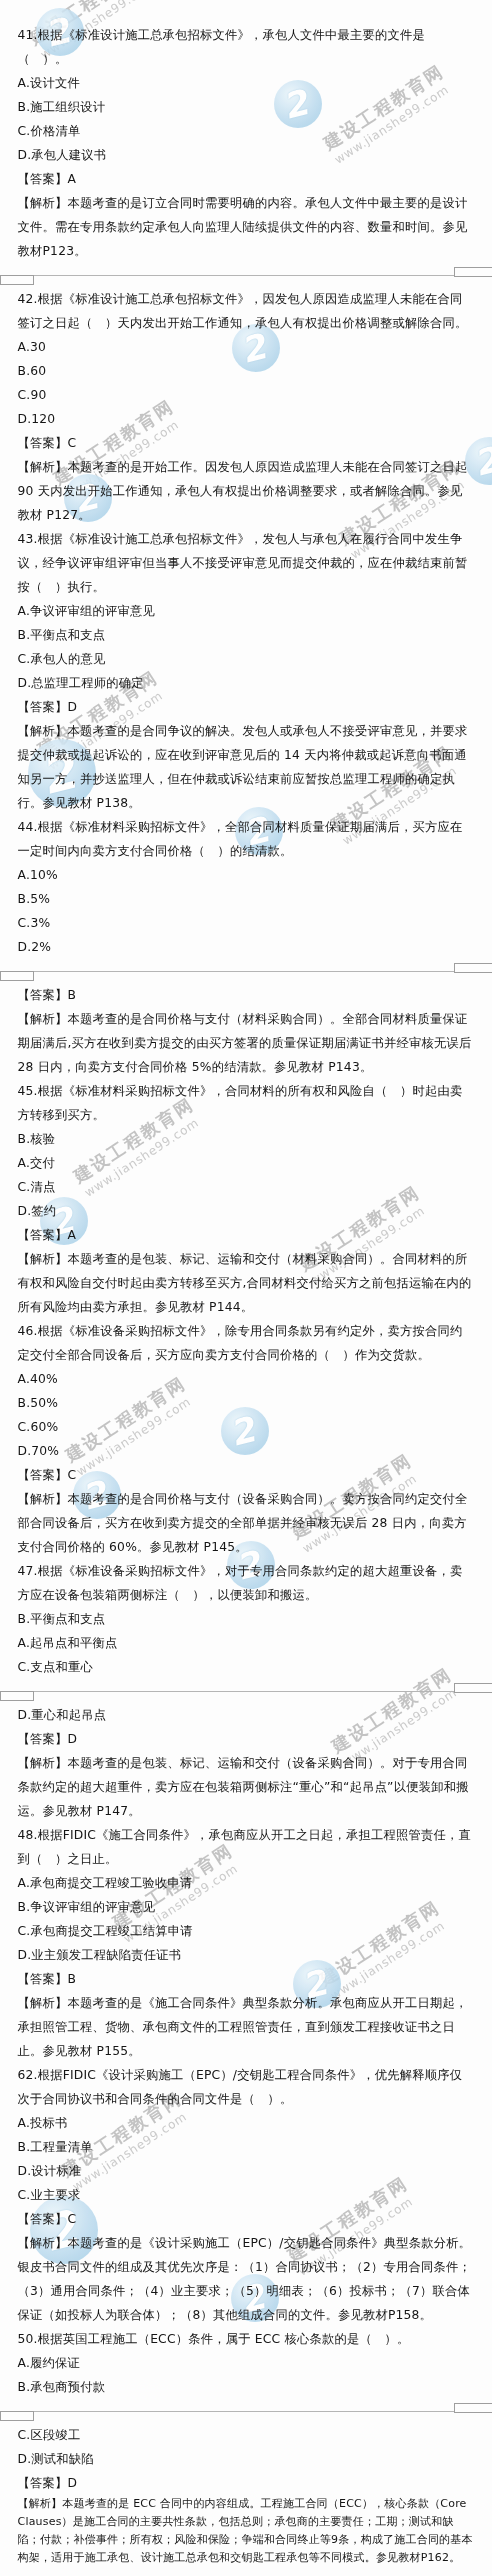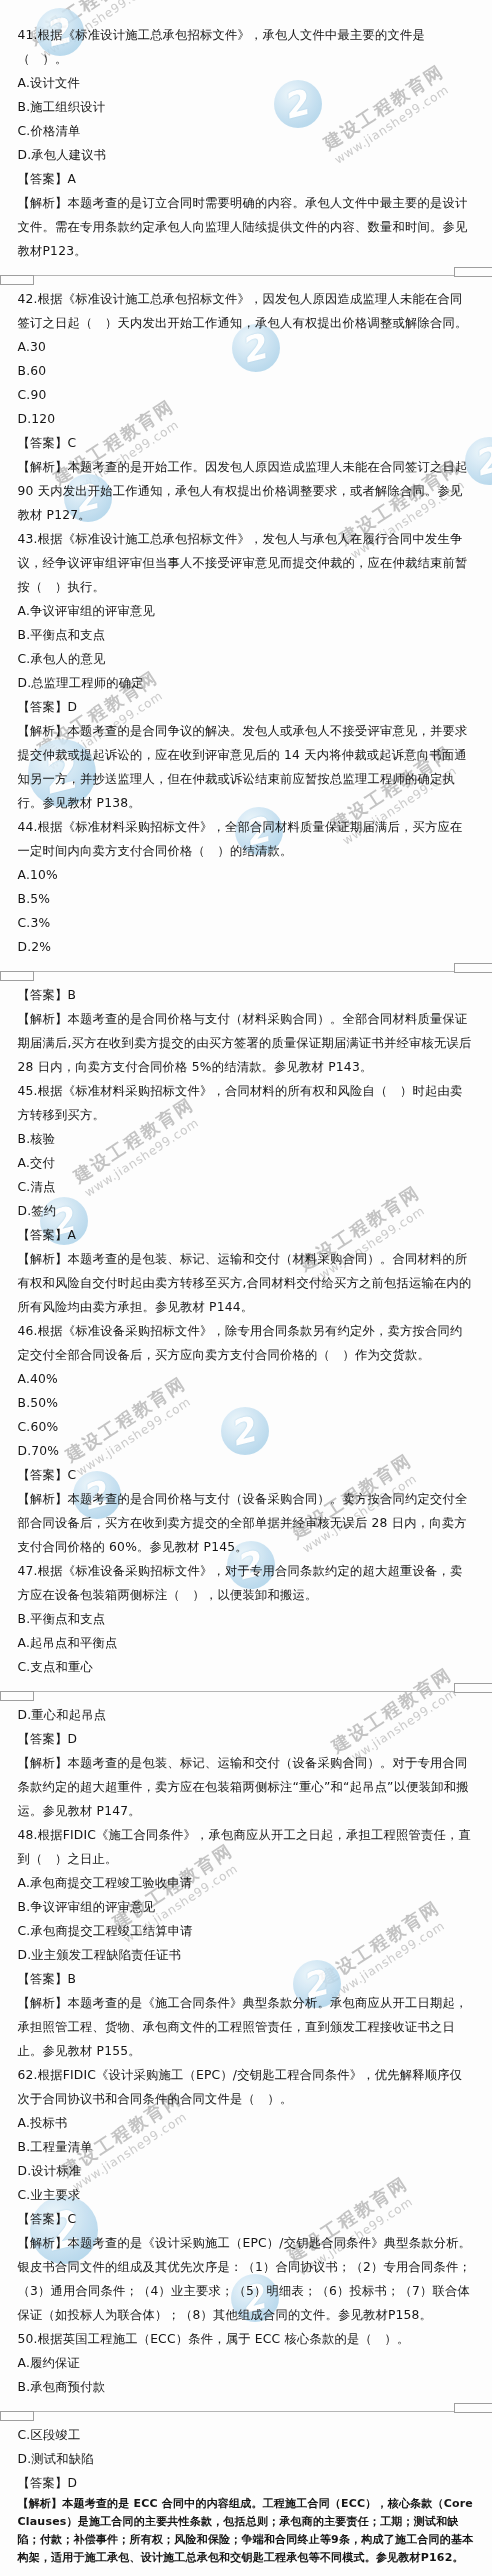--- a/index.html
+++ b/index.html
@@ -15,21 +15,21 @@
   .content { position:relative; z-index:1; padding:9.5px 19px 0 17.5px;margin-top:13px; }
   .line {
     margin:0;
     font-size:12.3px;
     line-height:24px;
     color:#151515;
     letter-spacing:0.2px;
     word-break:break-all;
   }
   .answer span, .analysis span { font-size:inherit; }
-  .tight { font-size:11px; line-height:18.3px;font-weight:bold; }
+  .tight { font-size:11px; line-height:18.3px; }
 
   
   .pagebreak { position:relative; height:24px; }
   .pb-line {
     position:absolute; left:-17.5px; right:-19px; top:12px;
     border-top:0.8px solid #b5b5b5; height:0;
   }
   .pb-box {
     position:absolute; height:8.7px; background:#fdfdfd;
     border:0.8px solid #9e9e9e;

